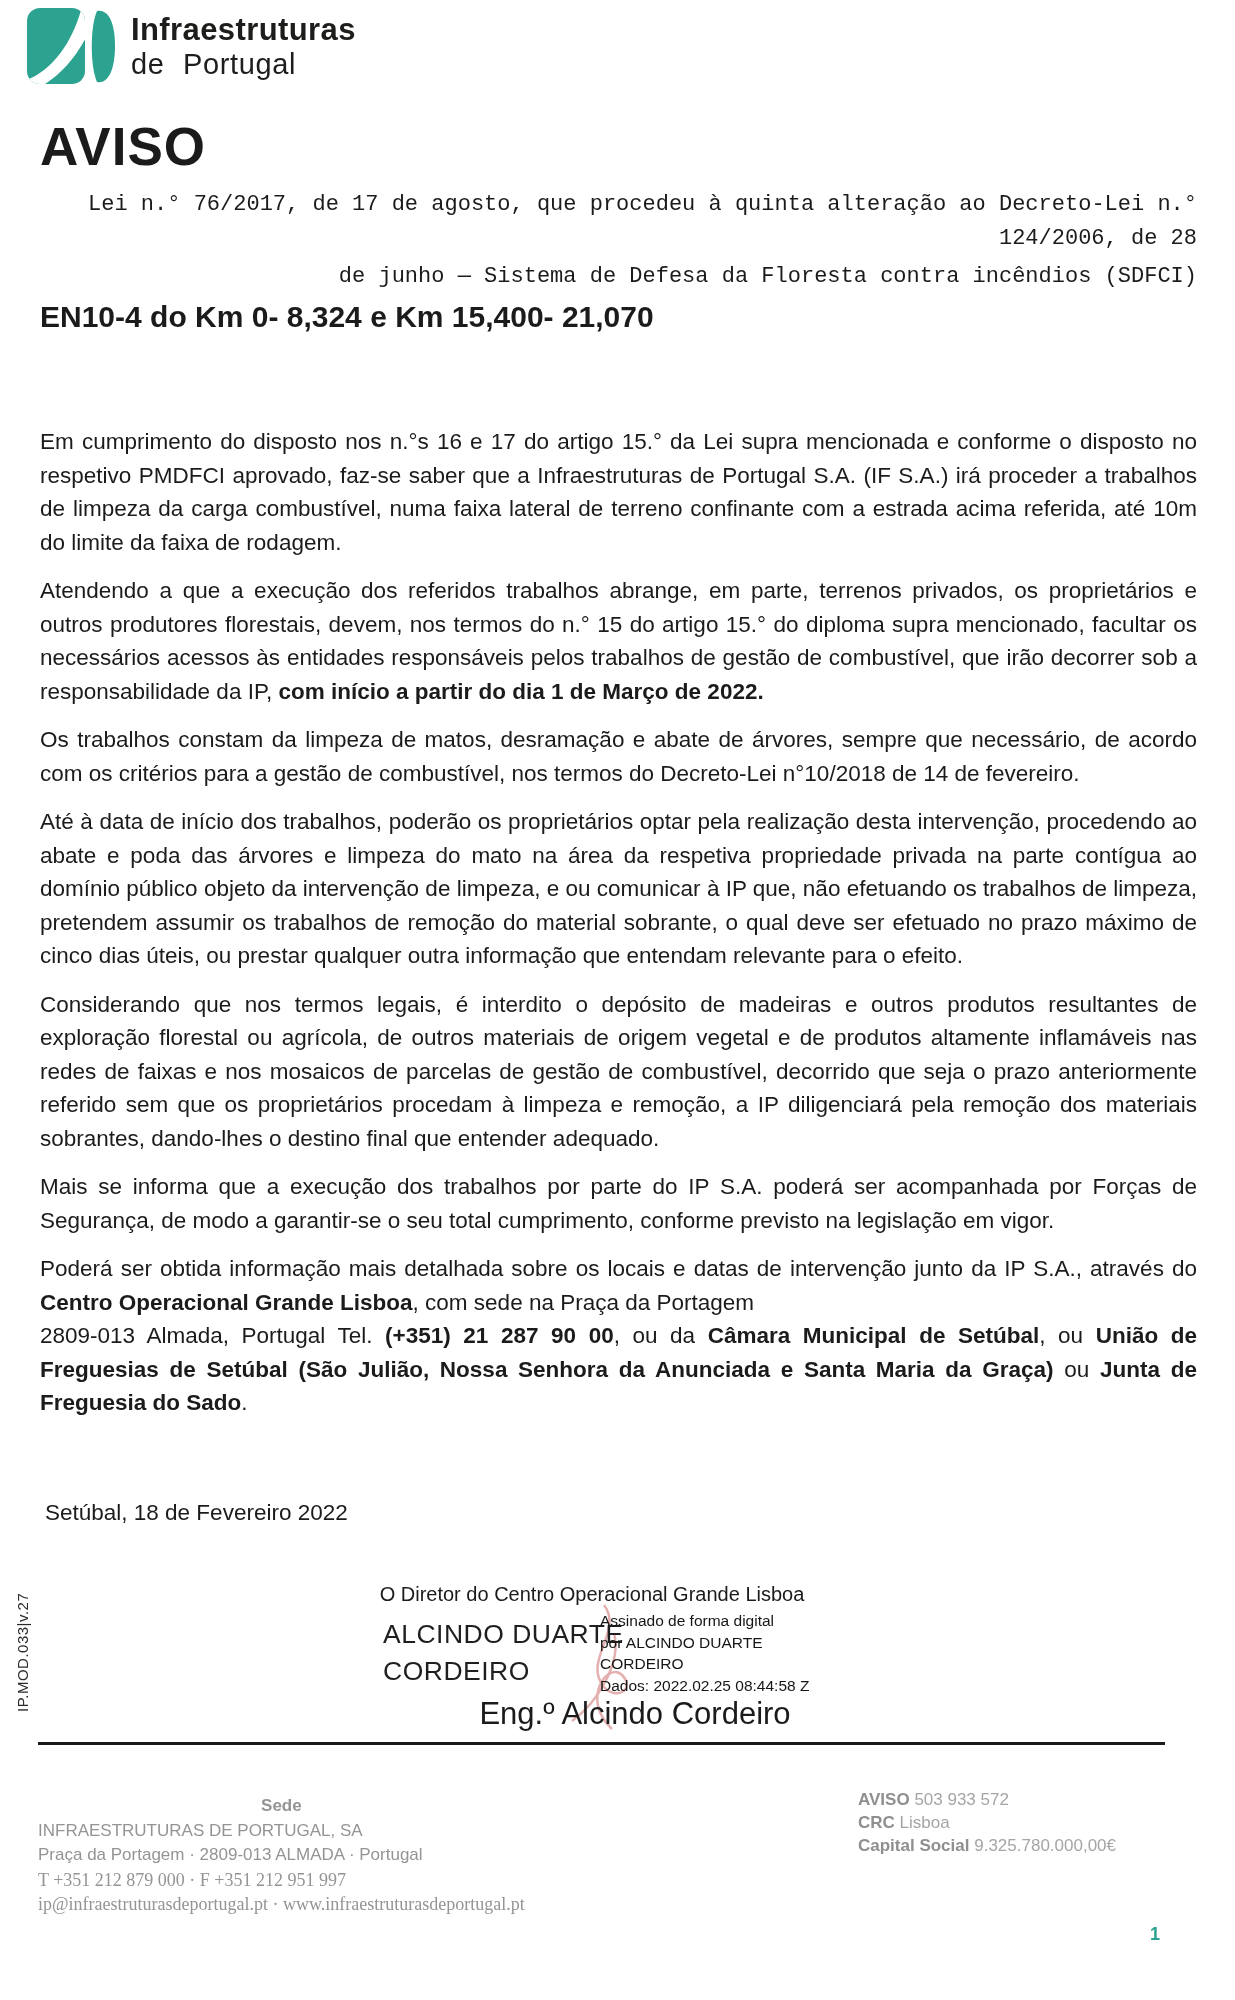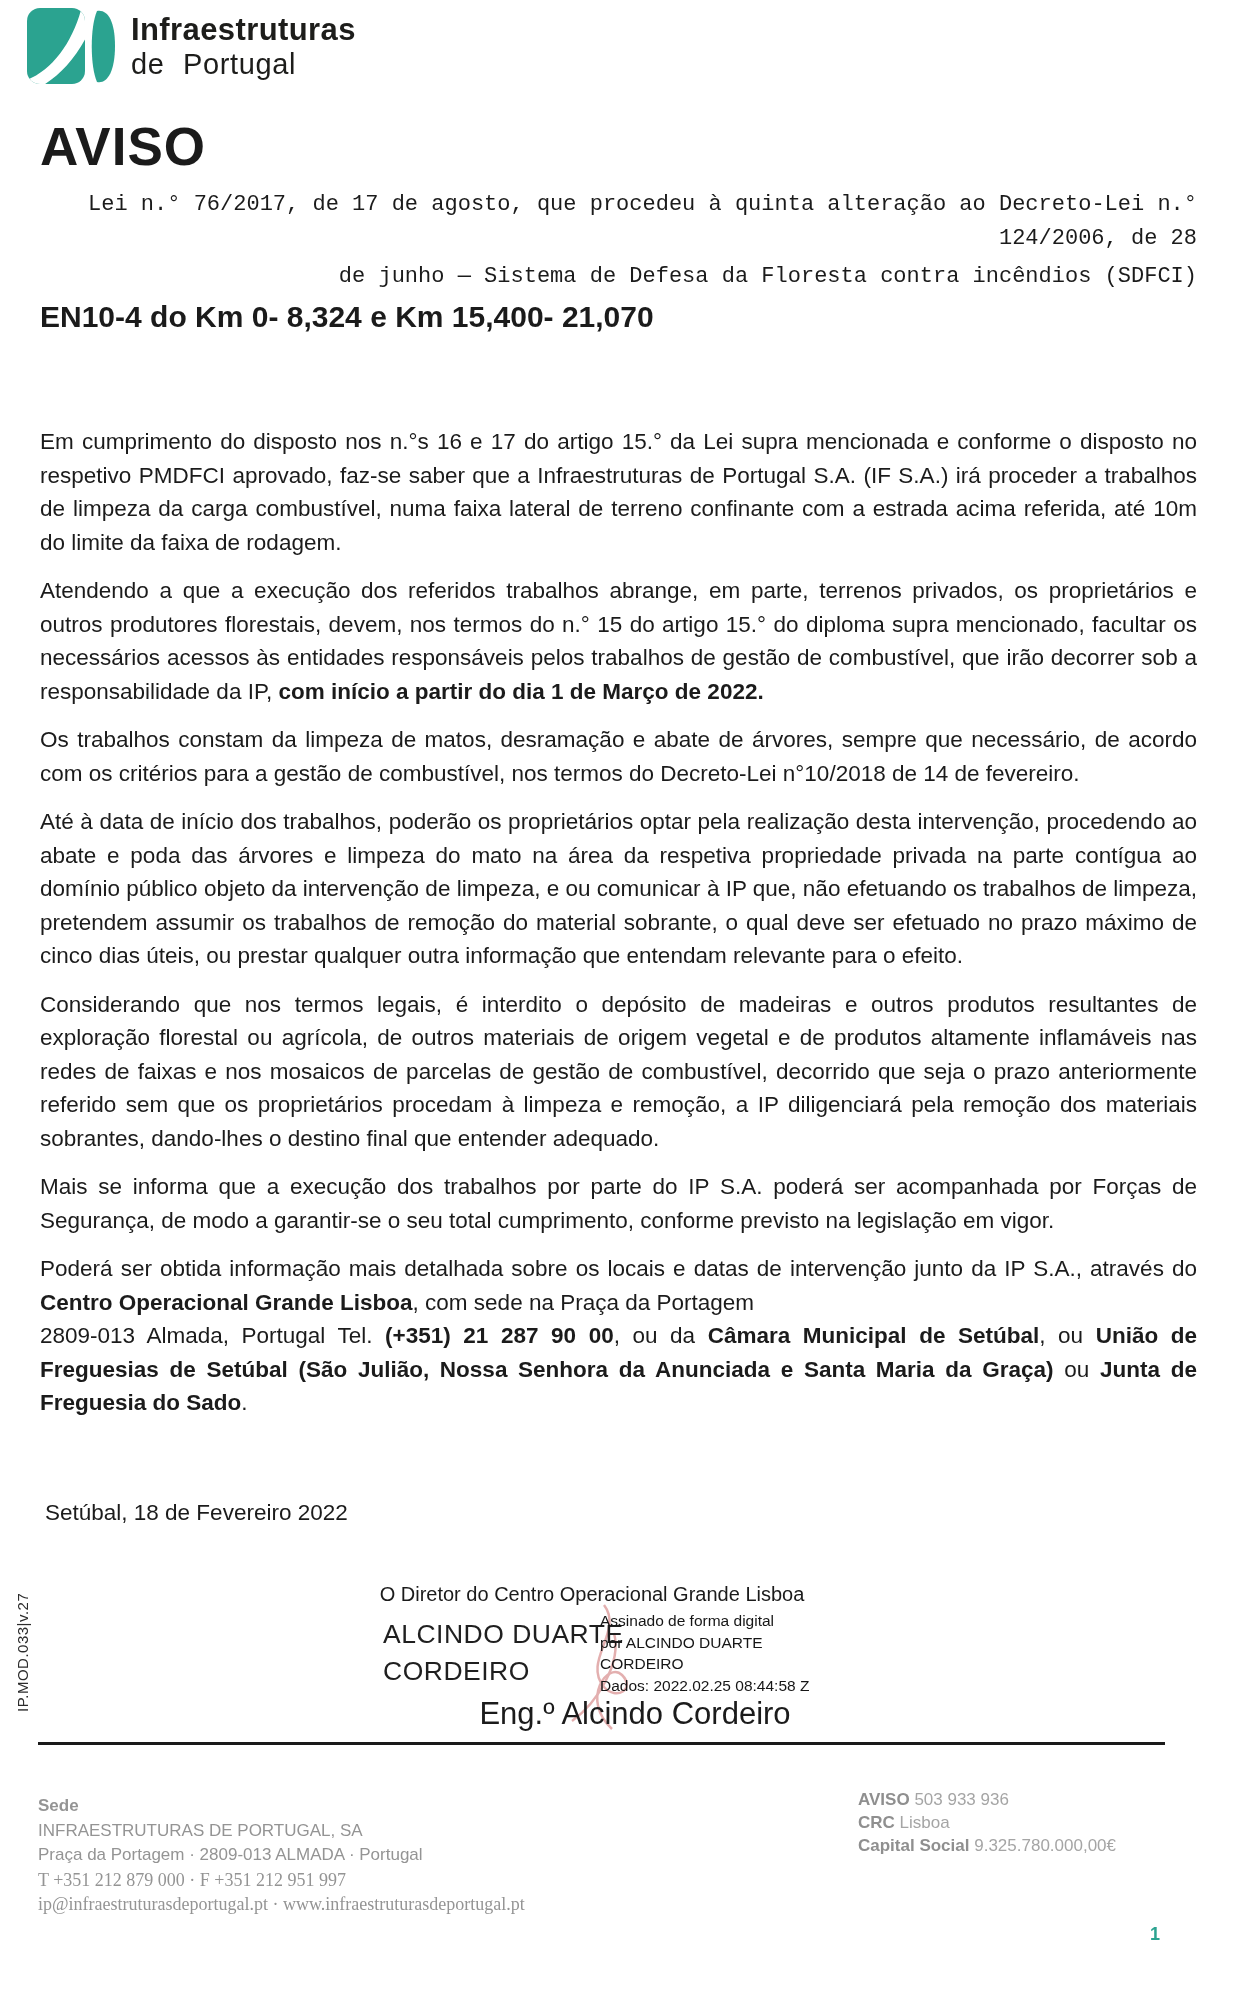--- a/index.html
+++ b/index.html
@@ -25,21 +25,21 @@
   .doc-code{position:absolute;left:14px;top:1712px;transform:rotate(-90deg);transform-origin:0 0;
     font-size:15px;color:#2b2b2b;letter-spacing:.5px;white-space:nowrap;}
   .sig-role{position:absolute;top:1583px;left:0;width:1184px;text-align:center;font-size:20px;}
   .sig-name{position:absolute;top:1616px;left:383px;font-size:26.5px;line-height:37px;color:#1f1f1f;letter-spacing:.5px;}
   .sig-note{position:absolute;top:1610px;left:600px;font-size:15.5px;line-height:21.5px;color:#161616;}
   .sig-flourish{position:absolute;top:1603px;left:552px;width:115px;height:130px;}
   .sig-eng{position:absolute;top:1696px;left:635px;transform:translateX(-50%);font-size:31px;white-space:nowrap;}
   
   .separator{position:absolute;top:1742px;left:38px;width:1127px;height:3px;background:#1a1a1a;}
   .footer-left{position:absolute;top:1794px;left:38px;font-size:17px;line-height:24.5px;color:#949494;}
-  .footer-left .fl-bold{font-weight:700;}
+  .footer-left .fl-bold{font-weight:700;text-align:center;}
   .footer-serif{font-family:"Liberation Serif",serif;font-size:18px;}
   .footer-right{position:absolute;top:1788px;left:858px;font-size:17px;line-height:23px;color:#a5a5a5;}
   .footer-right b{color:#8f8f8f;}
   .page-num{position:absolute;top:1924px;left:1150px;font-size:18px;font-weight:700;color:#2BA390;}
 </style>
 </head>
 <body>
 
 <div class="page">
 
@@ -106,20 +106,20 @@
 
   <div class="footer-left">
     <div class="fl-bold">Sede</div>
     <div>INFRAESTRUTURAS DE PORTUGAL, SA</div>
     <div>Praça da Portagem · 2809-013 ALMADA · Portugal</div>
     <div class="footer-serif">T +351 212 879 000 · F +351 212 951 997</div>
     <div class="footer-serif">ip@infraestruturasdeportugal.pt · www.infraestruturasdeportugal.pt</div>
   </div>
 
   <div class="footer-right">
-    <div><b>AVISO</b> <span>503 933 936</span></div>
+    <div><b>AVISO</b> <span>503 933 572</span></div>
     <div><b>CRC</b> <span>Lisboa</span></div>
     <div><b>Capital Social</b> <span>9.325.780.000,00€</span></div>
   </div>
 
   <div class="page-num">1</div>
 
 </div>
 
 </body></html>

